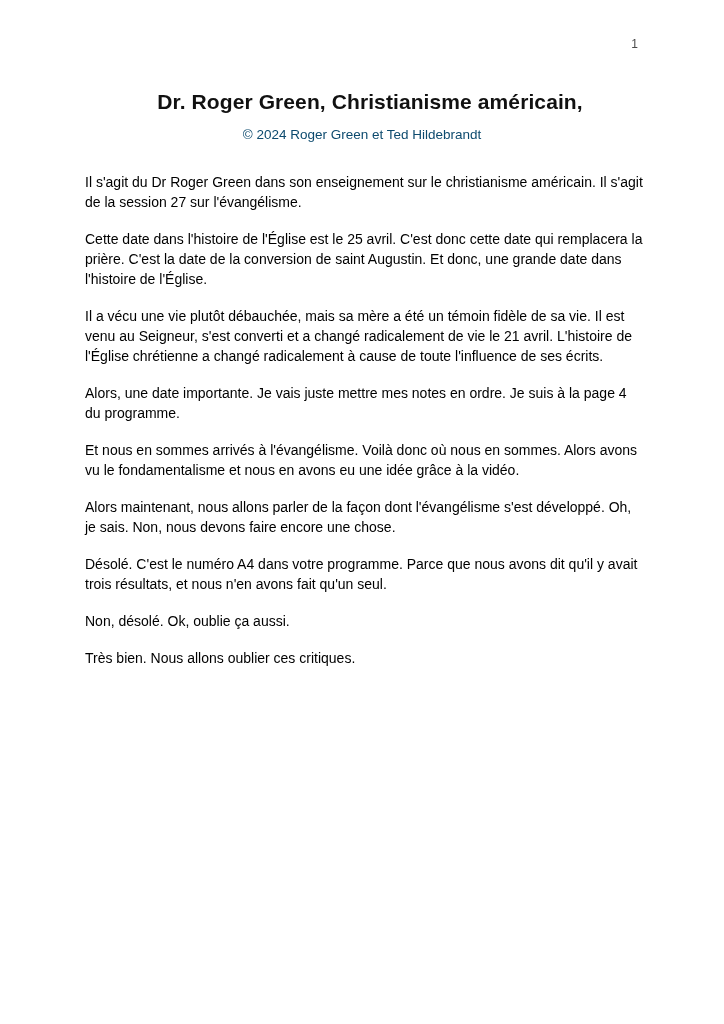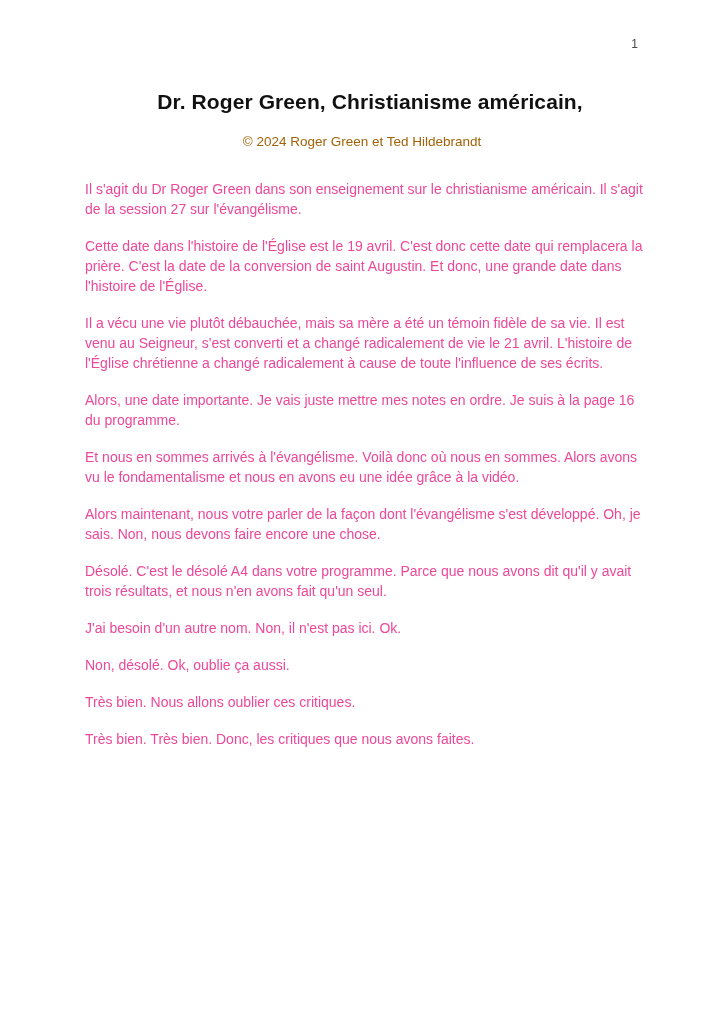--- a/index.html
+++ b/index.html
@@ -33,28 +33,28 @@
     font-size: 21px;
     font-weight: bold;
     line-height: 28px;
     color: #111111;
     letter-spacing: 0.1px;
     margin-left: 16px;
   }
   .copyright {
     font-size: 13.5px;
     line-height: 18px;
-    margin-top: 17px;
-    color: #a16207;
+    margin-top: 10px;
+    color: #0c4a6e;
   }
   .doc-body {
     padding: 28px 80px 0 85px;
     font-size: 14px;
     line-height: 20px;
-    color: #ec4899;
+    color: #000000;
     text-align: left;
   }
   .doc-body p.para {
     margin: 0 0 17px 0;
     padding: 0;
   }
 </style>
 </head>
 <body>
 
@@ -64,25 +64,23 @@
 
   <div class="page-header">
     <div class="doc-title">
       <div>Dr. Roger Green, Christianisme américain,</div>
     </div>
     <div class="copyright">© 2024 Roger Green et Ted Hildebrandt</div>
   </div>
 
   <div class="doc-body" id="transcript-body">
       <p class="para">Il s'agit du Dr Roger Green dans son enseignement sur le christianisme américain. Il s'agit de la session 27 sur l'évangélisme.</p>
-      <p class="para">Cette date dans l'histoire de l'Église est le 19 avril. C'est donc cette date qui remplacera la prière. C'est la date de la conversion de saint Augustin. Et donc, une grande date dans l'histoire de l'Église.</p>
+      <p class="para">Cette date dans l'histoire de l'Église est le 25 avril. C'est donc cette date qui remplacera la prière. C'est la date de la conversion de saint Augustin. Et donc, une grande date dans l'histoire de l'Église.</p>
       <p class="para">Il a vécu une vie plutôt débauchée, mais sa mère a été un témoin fidèle de sa vie. Il est venu au Seigneur, s'est converti et a changé radicalement de vie le 21 avril. L'histoire de l'Église chrétienne a changé radicalement à cause de toute l'influence de ses écrits.</p>
-      <p class="para">Alors, une date importante. Je vais juste mettre mes notes en ordre. Je suis à la page 16 du programme.</p>
+      <p class="para">Alors, une date importante. Je vais juste mettre mes notes en ordre. Je suis à la page 4 du programme.</p>
       <p class="para">Et nous en sommes arrivés à l'évangélisme. Voilà donc où nous en sommes. Alors avons vu le fondamentalisme et nous en avons eu une idée grâce à la vidéo.</p>
-      <p class="para">Alors maintenant, nous votre parler de la façon dont l'évangélisme s'est développé. Oh, je sais. Non, nous devons faire encore une chose.</p>
-      <p class="para">Désolé. C'est le désolé A4 dans votre programme. Parce que nous avons dit qu'il y avait trois résultats, et nous n'en avons fait qu'un seul.</p>
-      <p class="para">J'ai besoin d'un autre nom. Non, il n'est pas ici. Ok.</p>
+      <p class="para">Alors maintenant, nous allons parler de la façon dont l'évangélisme s'est développé. Oh, je sais. Non, nous devons faire encore une chose.</p>
+      <p class="para">Désolé. C'est le numéro A4 dans votre programme. Parce que nous avons dit qu'il y avait trois résultats, et nous n'en avons fait qu'un seul.</p>
       <p class="para">Non, désolé. Ok, oublie ça aussi.</p>
       <p class="para">Très bien. Nous allons oublier ces critiques.</p>
-      <p class="para">Très bien. Très bien. Donc, les critiques que nous avons faites.</p>
     </div>
 
 </div>
 
 </body></html>

